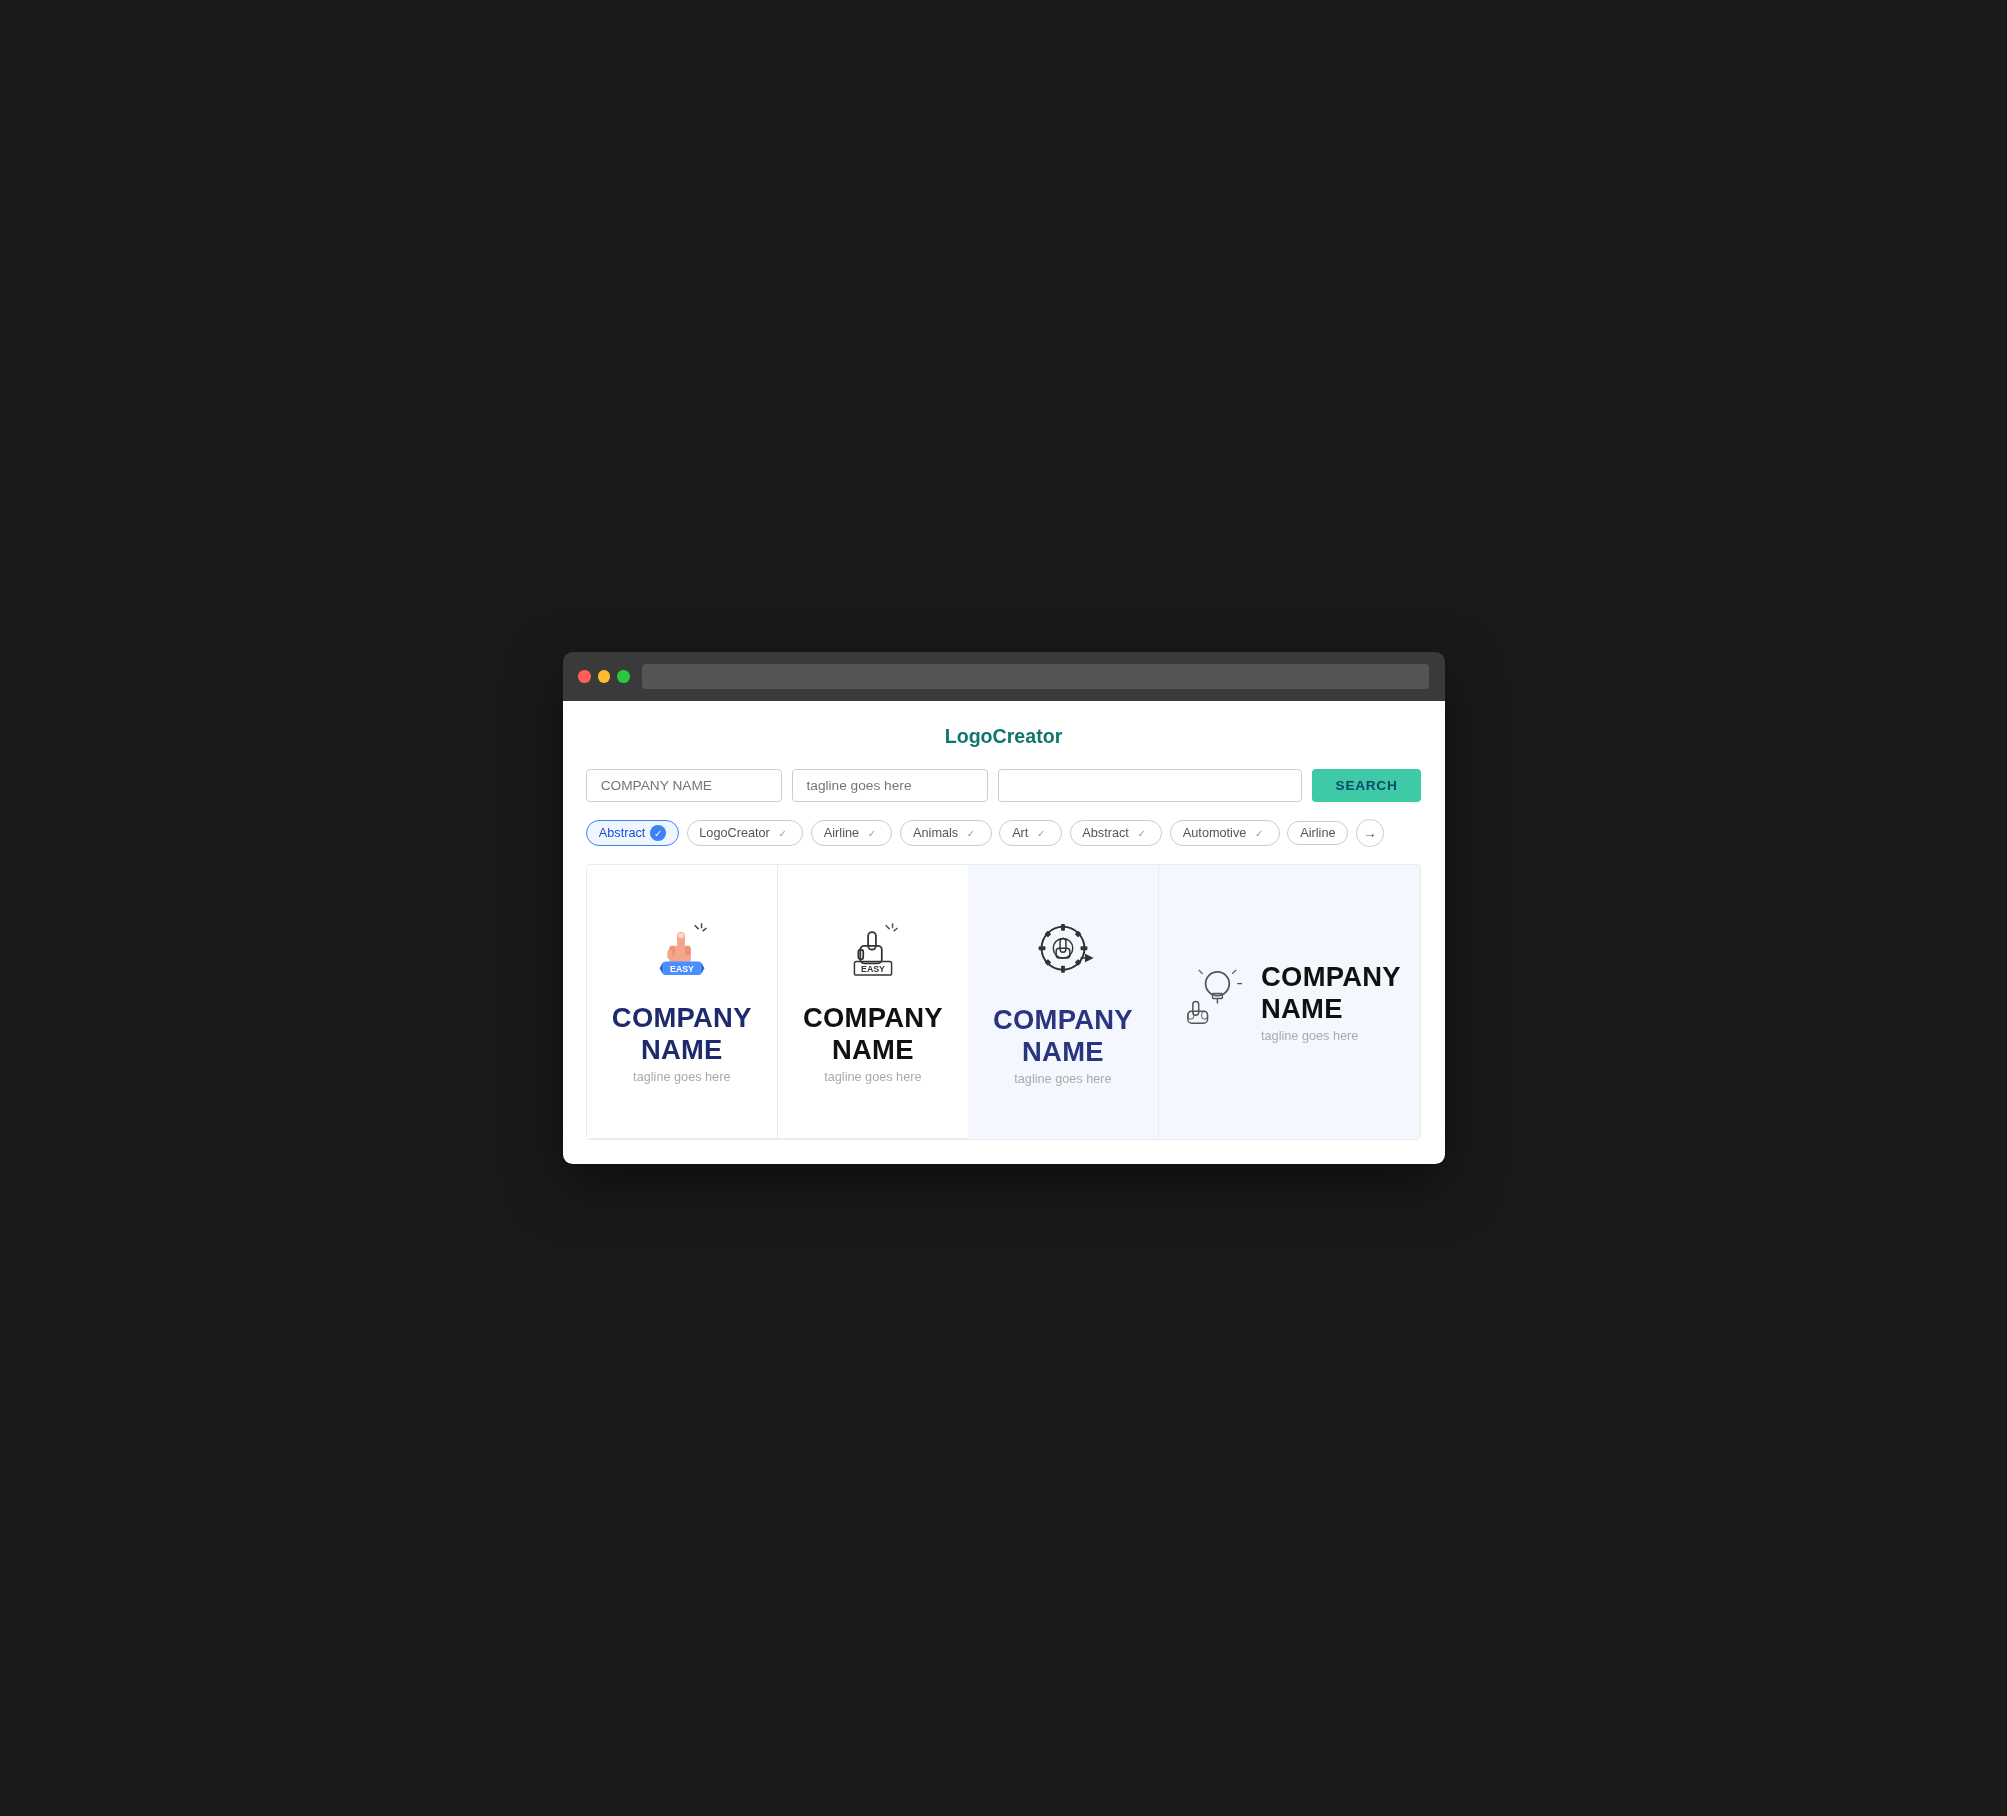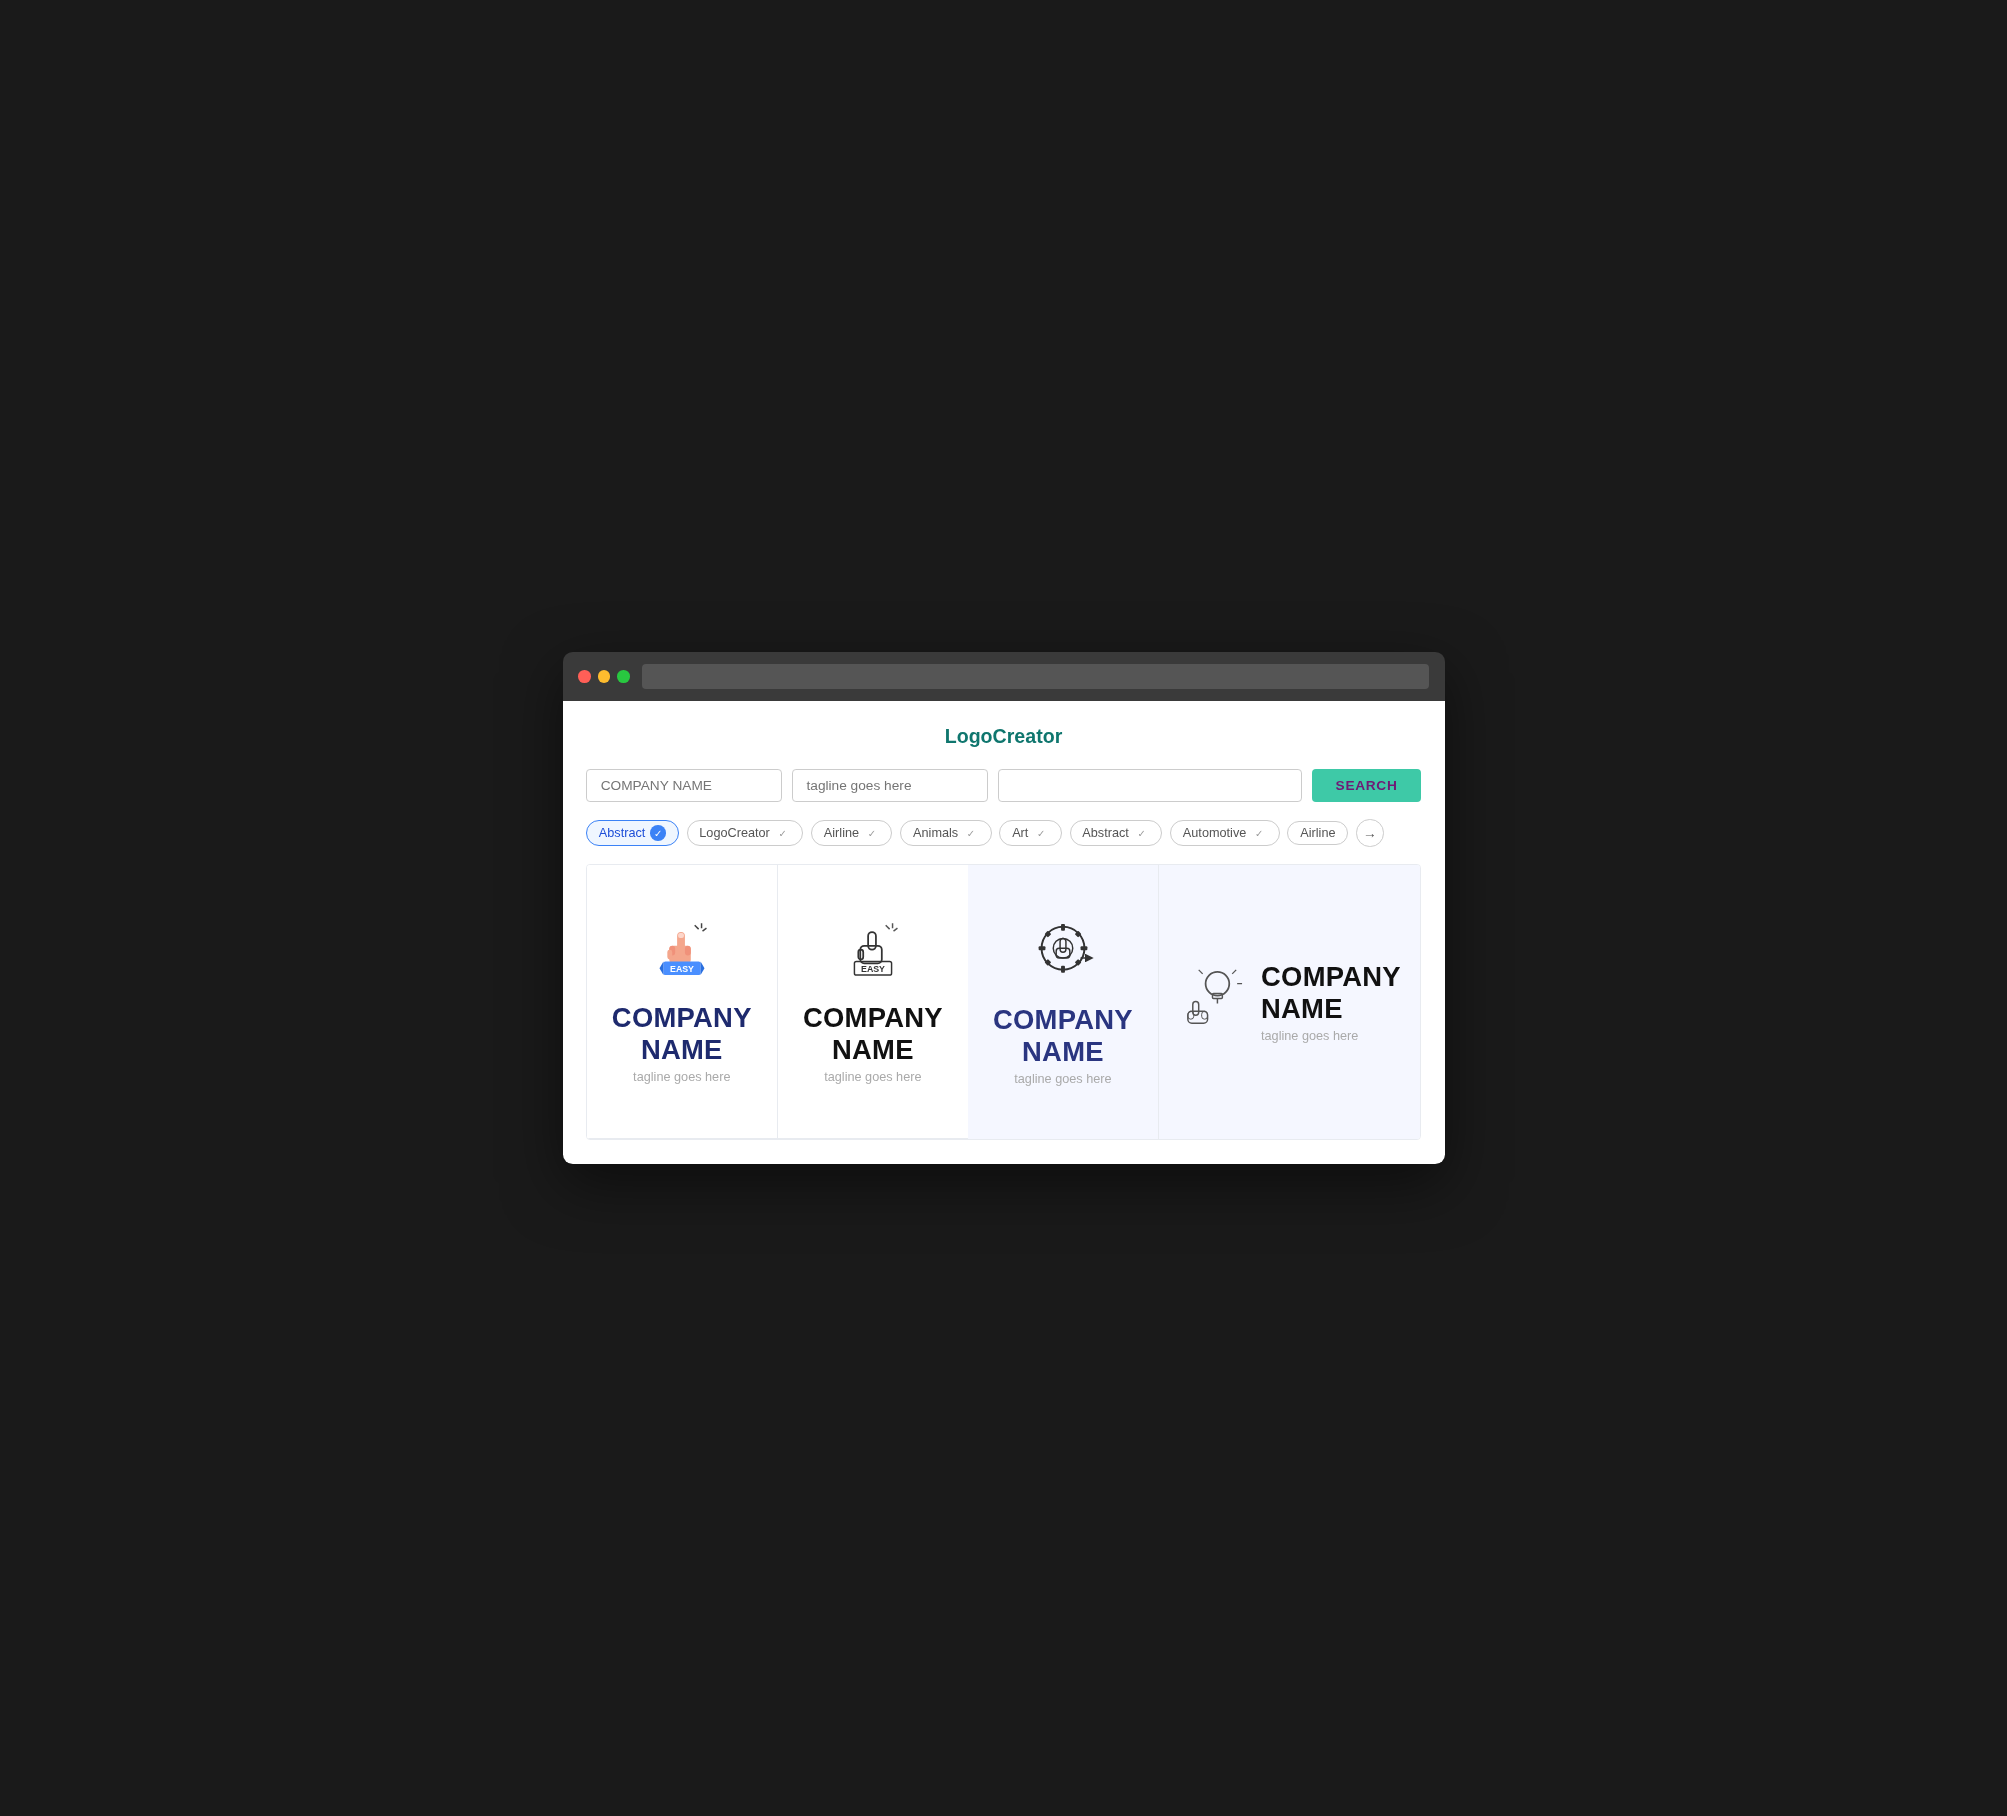--- a/index.html
+++ b/index.html
@@ -85,21 +85,21 @@
     .search-input-tagline {
       width: 196px;
     }
 
     .search-input-extra {
       flex: 1;
     }
 
     .search-button {
       background: #3ec9a7;
-      color: #701a75;
+      color: #0c4a6e;
       border: none;
       border-radius: 3.9px;
       padding: 7.8px 23.5px;
       font-size: 13.7px;
       font-weight: 700;
       letter-spacing: 0.05em;
       cursor: pointer;
     }
 
     .filter-bar {

